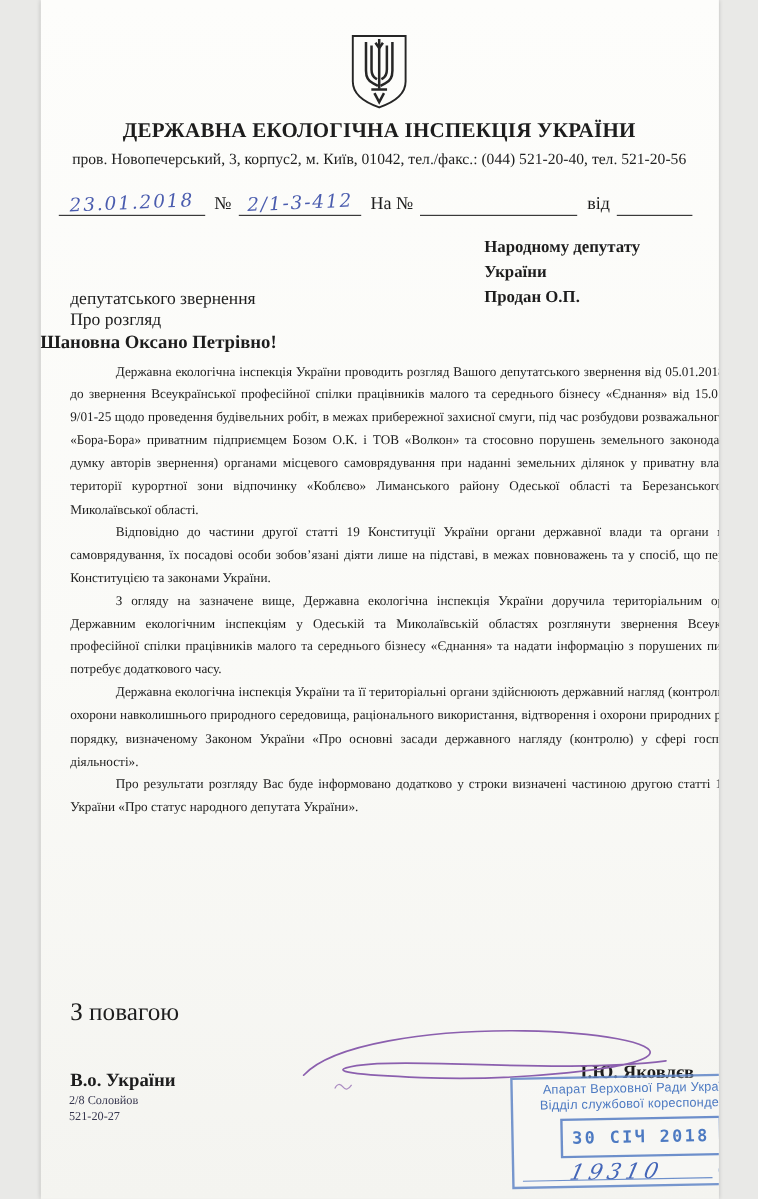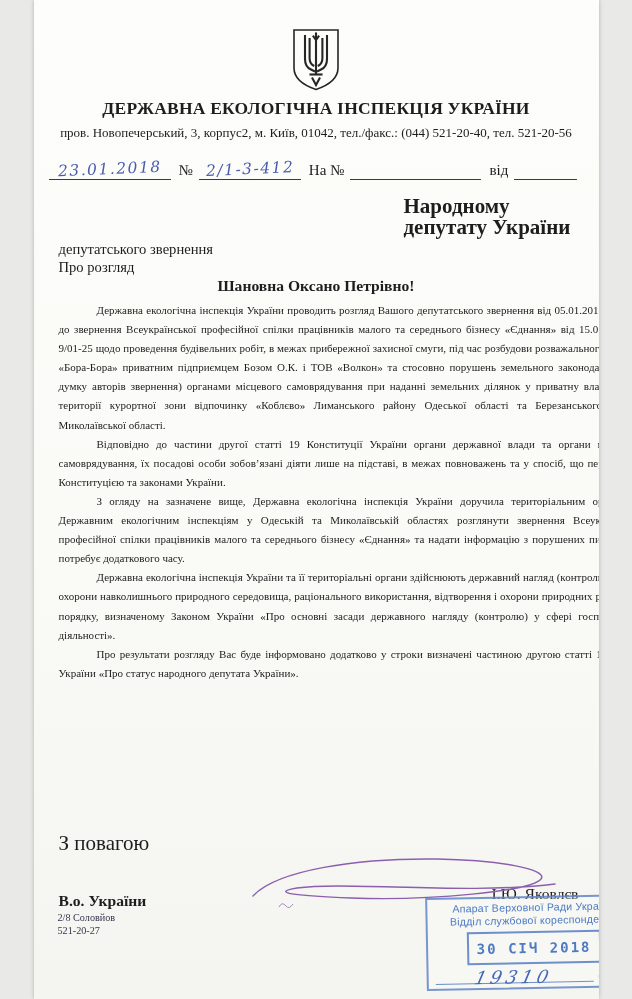--- a/index.html
+++ b/index.html
@@ -29,30 +29,30 @@
   .slot-num{width:102px;}
   .slot-reply{width:131px;}
   .slot-from{flex:1;}
   .ref-lbl{padding:0 6px 1px 8px;white-space:nowrap;}
   .hw{
     font-family:"DejaVu Serif","Liberation Serif",serif;
     font-style:italic;color:#4a5cae;font-size:15.5px;letter-spacing:1.5px;
     transform:rotate(-2.5deg) translateY(-1px);white-space:nowrap;
   }
   
-  .recipient{position:absolute;top:196px;left:370px;right:20px;font-weight:bold;font-size:21px;line-height:21px;}
+  .recipient{position:absolute;top:196px;left:370px;right:20px;font-weight:bold;font-size:14px;line-height:21px;}
   .subject{position:absolute;top:240px;left:25px;font-size:14.6px;line-height:18px;}
-  .salutation{position:absolute;top:277px;left:0;right:0;text-align:center;font-weight:bold;font-size:15.6px;}
+  .salutation{position:absolute;top:277px;left:0;right:0;font-weight:bold;font-size:15.6px;}
   
   .body-text{position:absolute;top:301px;left:25px;width:585px;font-size:11px;line-height:19.1px;text-align:justify;}
   .body-text p{margin:0;text-indent:38px;}
   
   .regards{position:absolute;top:831px;left:25px;font-size:21px;}
   .signer-position{position:absolute;top:892px;left:25px;font-weight:bold;font-size:15.6px;}
-  .signer-name{position:absolute;top:885px;right:20px;font-weight:normal;font-size:15.6px;}
+  .signer-name{position:absolute;top:885px;right:20px;font-weight:bold;font-size:15.6px;}
   .signature-stroke{position:absolute;top:854px;left:205px;}
   
   .stamp{
     position:absolute;top:896px;left:392px;width:212px;
     border:2px solid rgba(85,125,195,.8);
     transform:rotate(-1.1deg);
     color:#4d7ac2;
     font-family:"Liberation Sans","DejaVu Sans",sans-serif;
     text-align:center;padding:3px 0 4px;
     background:rgba(255,255,255,.25);
@@ -107,20 +107,21 @@
       <span class="hw">2/1-3-412</span>
     </span>
     <span class="ref-lbl">На №</span>
     <span class="slot slot-reply"></span>
     <span class="ref-lbl">від</span>
     <span class="slot slot-from"></span>
   </div>
 
   <div class="recipient">
     <div>Народному депутату України</div>
+    <div>Продан О.П.</div>
   </div>
 
   <div class="subject">
     <div>депутатського звернення</div>
     <div>Про розгляд</div>
   </div>
 
   <div class="salutation">Шановна Оксано Петрівно!</div>
 
   <div class="body-text">

